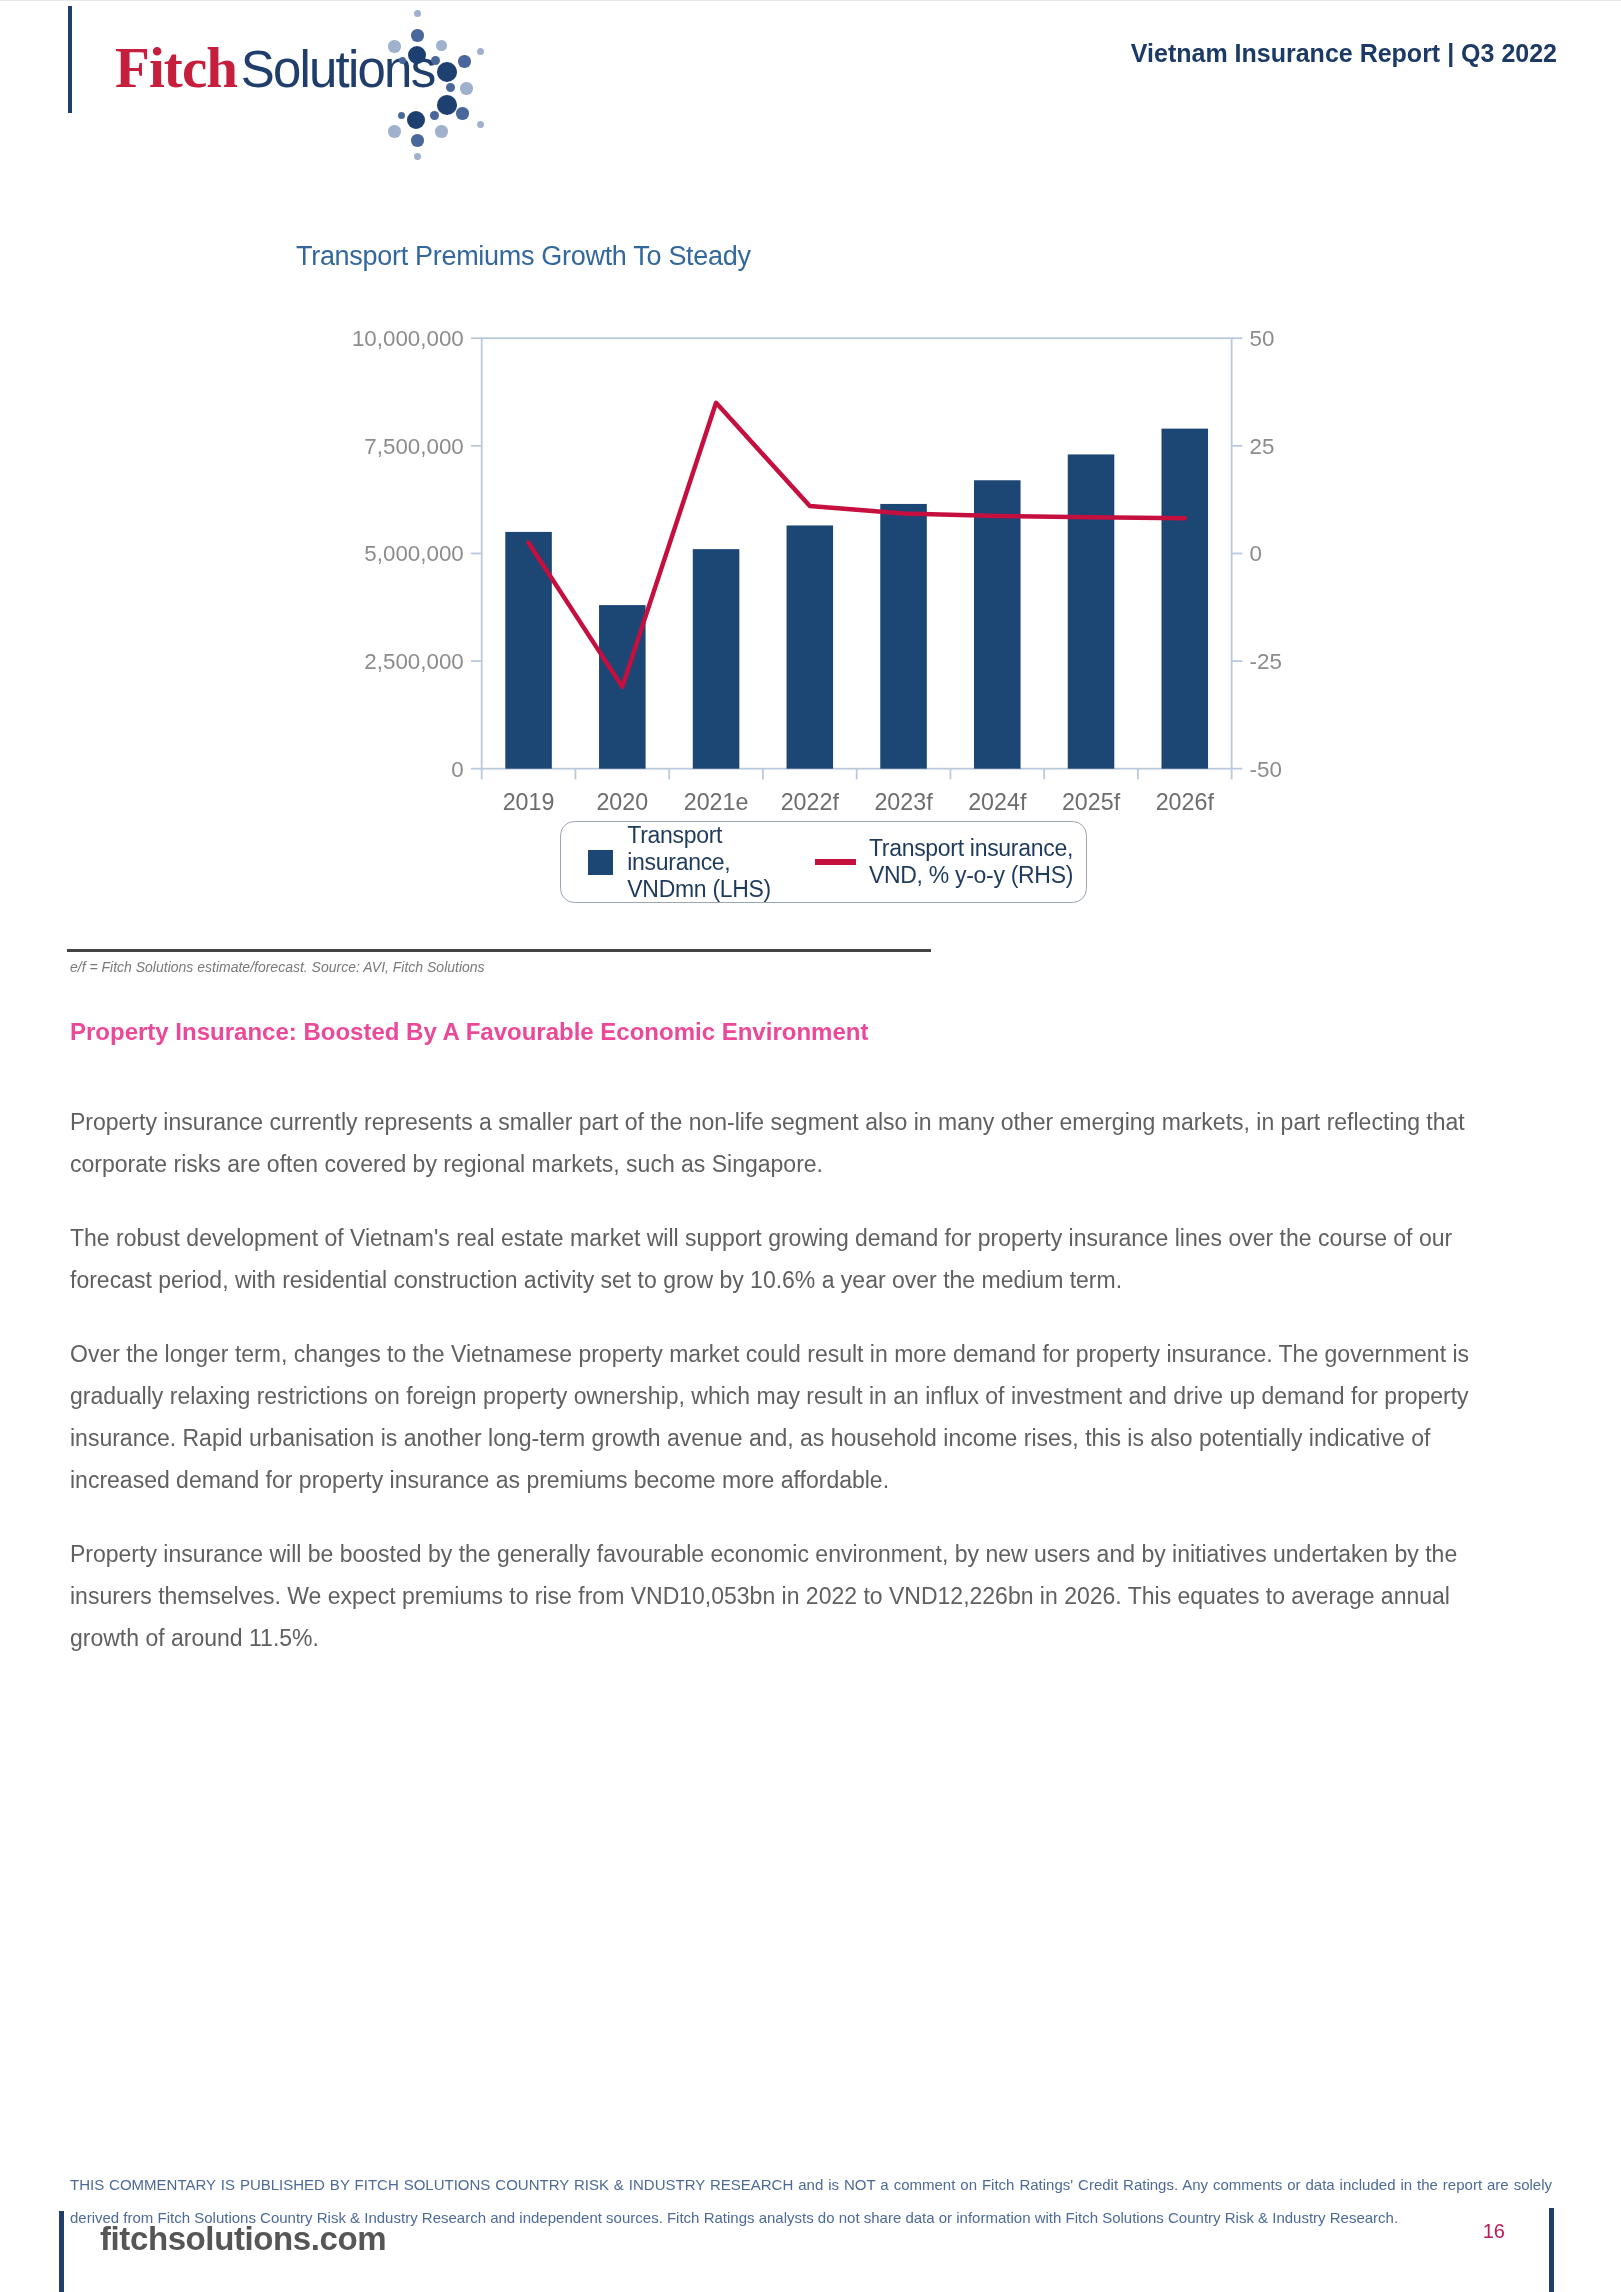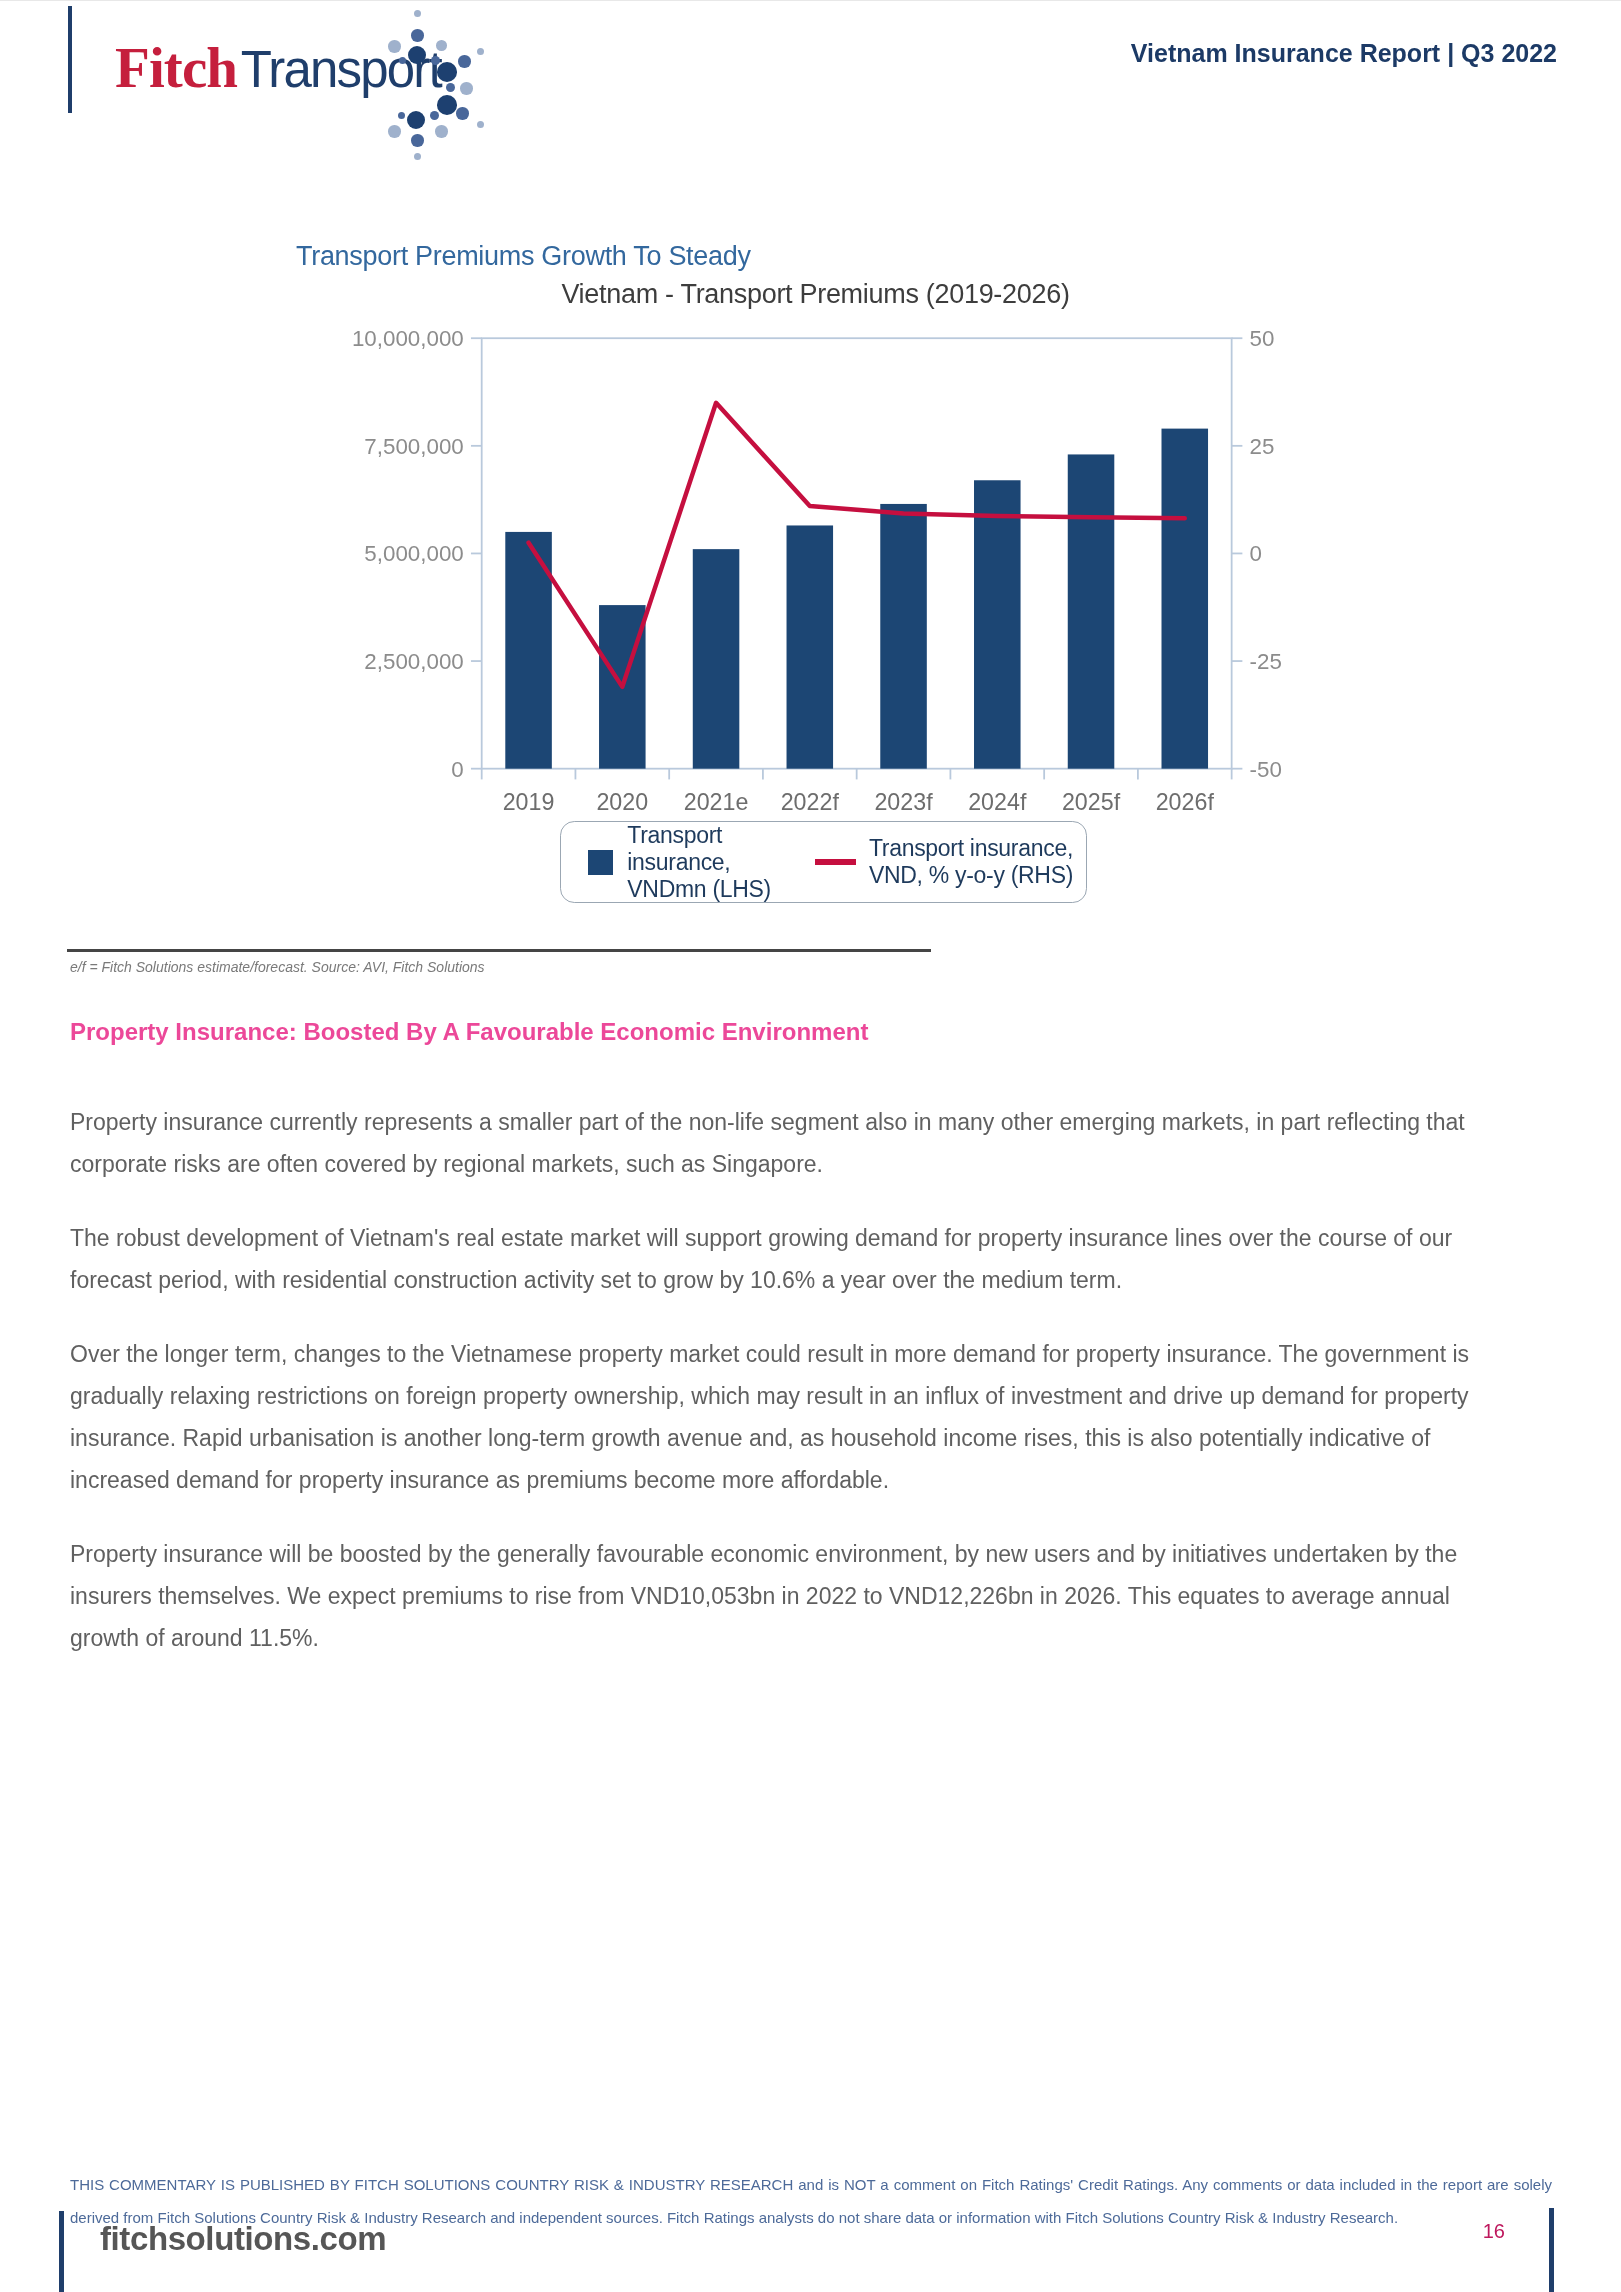--- a/index.html
+++ b/index.html
@@ -43,21 +43,21 @@
   .page-number{position:absolute;right:116px;top:2219px;font-size:20px;color:#be185d;}
 </style>
 </head>
 <body>
 
 <div class="page">
 
   <div class="top-rule"></div>
   <div class="logo-text">
     <span class="logo-fitch">Fitch</span>
-    <span class="logo-solutions">Transport</span>
+    <span class="logo-solutions">Solutions</span>
   </div>
   <div class="logo-dots" id="logo-dots">
       <div style="left: 414px; top: 9px; height: 7.2px; width: 7.2px; background: rgb(159, 177, 204);"></div>
       <div style="left: 411px; top: 28px; height: 12.5px; width: 12.5px; background: rgb(73, 103, 154);"></div>
       <div style="left: 388px; top: 39px; height: 12.5px; width: 12.5px; background: rgb(159, 177, 204);"></div>
       <div style="left: 408px; top: 45px; height: 18px; width: 18px; background: rgb(29, 64, 112);"></div>
       <div style="left: 436px; top: 39px; height: 10.7px; width: 10.7px; background: rgb(159, 177, 204);"></div>
       <div style="left: 399px; top: 56px; height: 7.2px; width: 7.2px; background: rgb(73, 103, 154);"></div>
       <div style="left: 431px; top: 55px; height: 9px; width: 9px; background: rgb(73, 103, 154);"></div>
       <div style="left: 437px; top: 61px; height: 19.7px; width: 19.7px; background: rgb(29, 64, 112);"></div>
@@ -72,21 +72,20 @@
       <div style="left: 430px; top: 110px; height: 9px; width: 9px; background: rgb(73, 103, 154);"></div>
       <div style="left: 388px; top: 124px; height: 12.5px; width: 12.5px; background: rgb(159, 177, 204);"></div>
       <div style="left: 435px; top: 124px; height: 12.5px; width: 12.5px; background: rgb(159, 177, 204);"></div>
       <div style="left: 477px; top: 120px; height: 7.2px; width: 7.2px; background: rgb(159, 177, 204);"></div>
       <div style="left: 411px; top: 133px; height: 12.5px; width: 12.5px; background: rgb(73, 103, 154);"></div>
       <div style="left: 414px; top: 152px; height: 7.2px; width: 7.2px; background: rgb(159, 177, 204);"></div>
     </div>
   <div class="report-title">Vietnam Insurance Report | Q3 2022</div>
 
   <div class="chart-title">Transport Premiums Growth To Steady</div>
-  <div class="chart-subtitle">Vietnam - Transport Premiums (2019-2026)</div>
   <svg id="chart-svg" width="1039" height="494" viewBox="0 0 1160 552">
       <rect x="207" y="17" width="838" height="481" fill="none" stroke="#b9c9dc" stroke-width="2"></rect>
       <line x1="195" y1="17" x2="207" y2="17" stroke="#b9c9dc" stroke-width="2"></line>
       <text x="187" y="26" text-anchor="end" fill="#8c8c8c" font-size="25">10,000,000</text>
       <line x1="195" y1="137.25" x2="207" y2="137.25" stroke="#b9c9dc" stroke-width="2"></line>
       <text x="187" y="146.25" text-anchor="end" fill="#8c8c8c" font-size="25">7,500,000</text>
       <line x1="195" y1="257.5" x2="207" y2="257.5" stroke="#b9c9dc" stroke-width="2"></line>
       <text x="187" y="266.5" text-anchor="end" fill="#8c8c8c" font-size="25">5,000,000</text>
       <line x1="195" y1="377.75" x2="207" y2="377.75" stroke="#b9c9dc" stroke-width="2"></line>
       <text x="187" y="386.75" text-anchor="end" fill="#8c8c8c" font-size="25">2,500,000</text>

